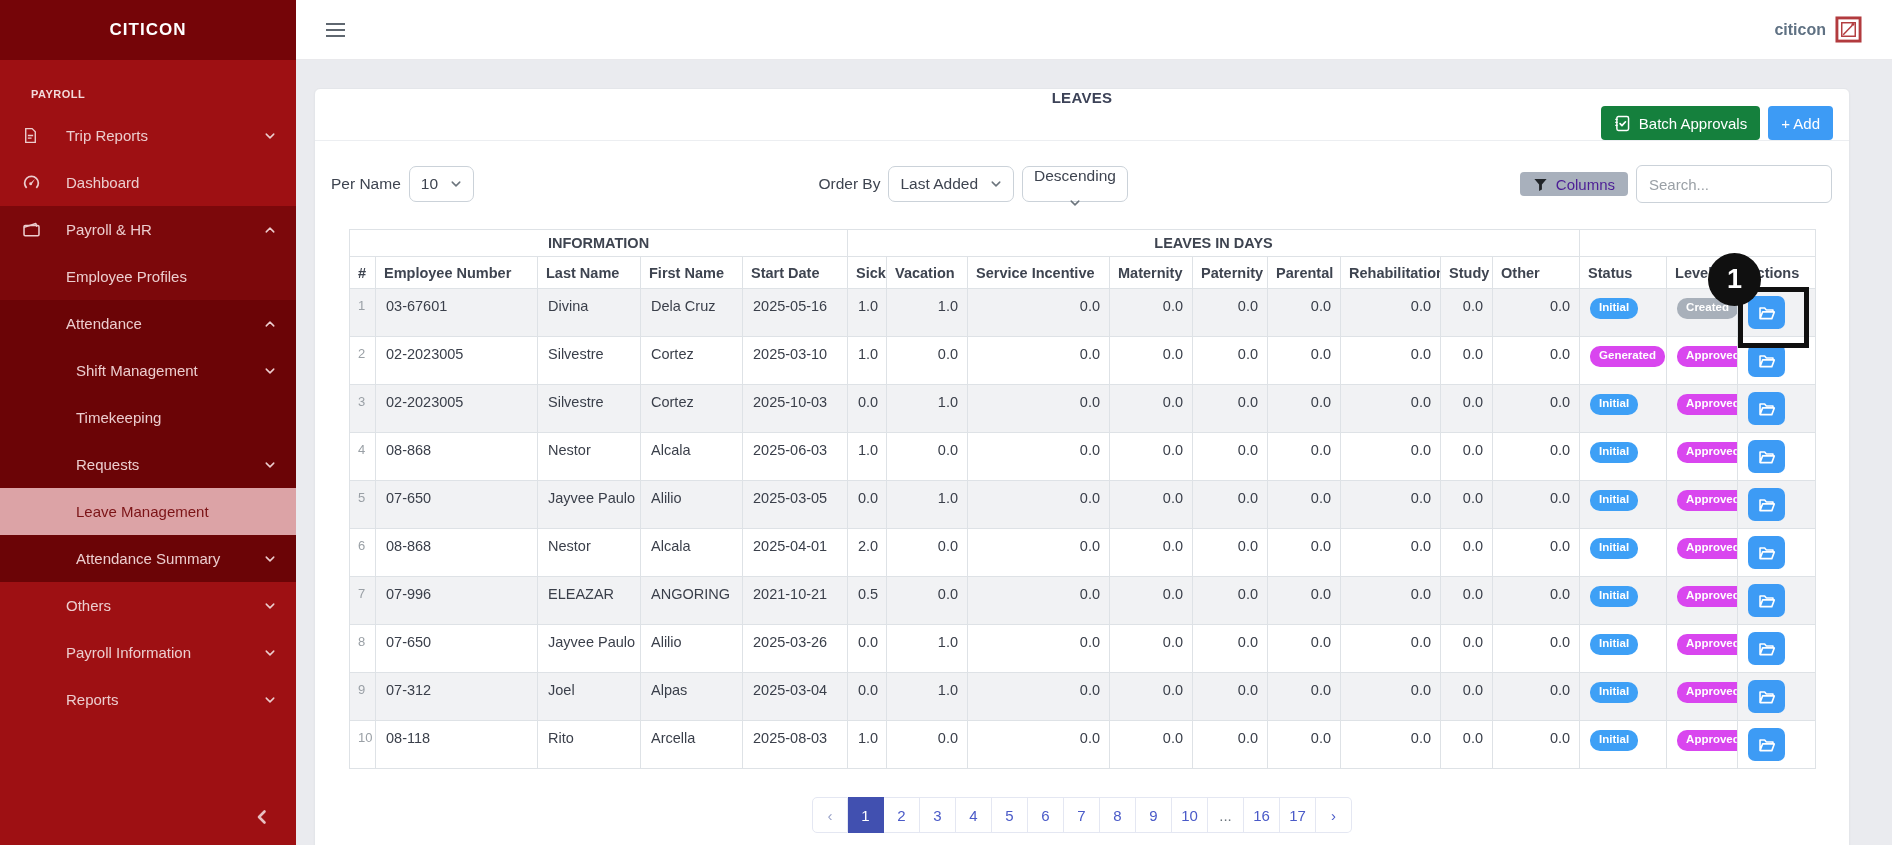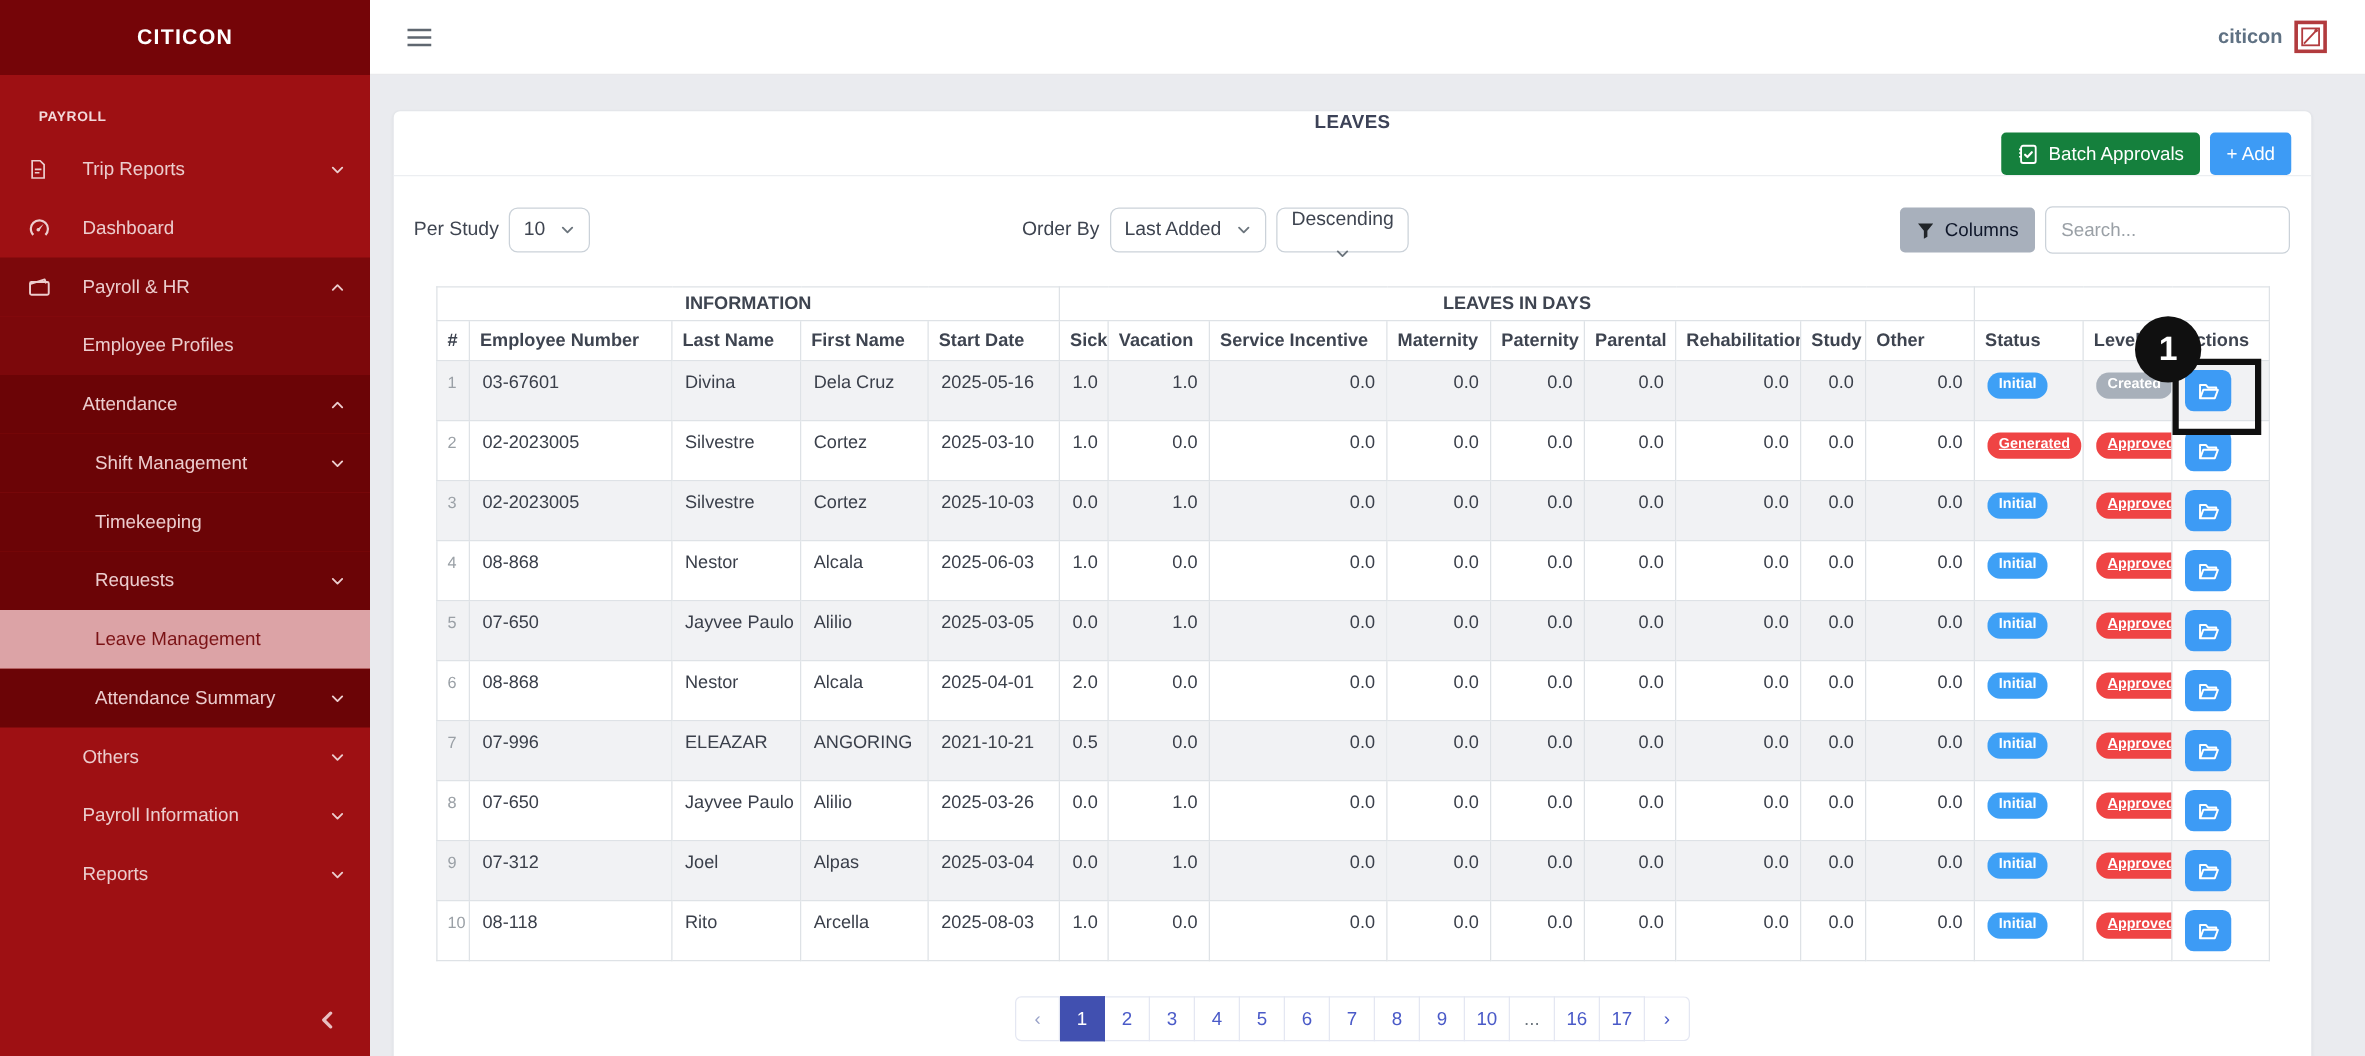--- a/index.html
+++ b/index.html
@@ -34,21 +34,21 @@
 
   .page { flex:1; padding:28px 42px 0 18px; overflow:hidden; }
   .card { background:#fff; border:1px solid #e4e6ea; border-radius:6px; box-shadow:0 1px 2px rgba(0,0,0,.04); }
   .card-header { height:52px; display:flex; align-items:center; padding:0 16px; border-bottom:1px solid #eceef1;flex-direction:column; }
   .card-title { font-weight:bold; font-size:15px; color:#3c4257; letter-spacing:.3px; }
   .header-actions { margin-left:auto; display:flex; gap:8px; }
   .btn { display:inline-flex; align-items:center; gap:8px; border:none; border-radius:4px; height:34px; padding:0 13px;
          font-family:inherit; font-size:15px; cursor:pointer; }
   .btn-slate { background:#15803d; color:#fff; }
   .btn-blue  { background:#3d9bf5; color:#fff; }
-  .btn-gray  { background:#a8b0bc; color:#0f172a; height:36px; }
+  .btn-gray  { background:#a8b0bc; color:#4c1d95; height:24px; }
   .btn .ic { display:inline-flex; }
 
   
   .controls { display:flex; align-items:center; padding:24px 17px 20px 16px; }
   .ctl-label { font-size:15.5px; color:#3e4450; margin-right:8px; white-space:nowrap; }
   .select { display:inline-flex; align-items:center; gap:12px; height:36px; padding:0 11px; background:#fff;
             border:1px solid #cbd2d9; border-radius:7px; font-size:15.5px; color:#3e4450; cursor:pointer; white-space:nowrap; }
   .select .sel-chev { display:inline-flex; color:#6c757d; }
   .select + .select { margin-left:8px;flex-direction:column; }
   .sp1 { flex:348; } .sp2 { flex:396; }
@@ -61,21 +61,21 @@
   table { border-collapse:collapse; table-layout:fixed; width:1466px; margin-top:6px; }
   th, td { border:1px solid #dee2e6; }
   thead tr.grp th { height:27px; font-size:14.5px; font-weight:bold; color:#3e4450; text-align:center; }
   thead tr.cols th { height:32px; font-size:14.5px; font-weight:bold; color:#3e4450; text-align:left; padding:0 8px; white-space:nowrap; overflow:hidden; }
   tbody td { height:48px; vertical-align:top; padding:9px 8px 0 10px; font-size:14.5px; color:#3a3f4a; white-space:nowrap; overflow:hidden; }
   tbody td.num { text-align:right; padding-right:9px; }
   tbody td.c-num { color:#9aa0a6; font-size:13px; padding-left:8px; }
   tbody tr:nth-child(odd) { background:#f1f2f4; }
   .badge { display:inline-block; padding:3px 9px 4px; border-radius:10px; font-size:11.5px; font-weight:bold; color:#fff; line-height:1.2; }
   .badge-blue  { background:#3ea0f6; }
-  .badge-green { background:#ef4444;text-decoration:underline; }
+  .badge-green { background:#d946ef; }
   .badge-gray  { background:#a8b0ba; }
   td.c-act { padding-top:7px; }
   .act-btn { width:37px; height:33px; border:none; border-radius:7px; background:#3d9bf5; color:#fff;
              display:inline-flex; align-items:center; justify-content:center; cursor:pointer; }
 
   
   .pager-wrap { display:flex; justify-content:center; margin-top:28px; padding-bottom:22px; }
   .pager { display:flex; }
   .pg { min-width:36px; height:36px; padding:0 8px; background:#fff; border:1px solid #e4e7f2; border-left:none;
         color:#4a5ac8; font-family:inherit; font-size:15px; display:flex; align-items:center; justify-content:center; cursor:pointer; }
@@ -261,21 +261,21 @@
                 </span>
               <span>Batch Approvals</span>
             </button>
             <button class="btn btn-blue">
               <span>+ Add</span>
             </button>
           </div>
         </div>
 
         <div class="controls">
-          <span class="ctl-label">Per Study</span>
+          <span class="ctl-label">Per Name</span>
           <div class="select">
             <span>10</span>
             <span class="sel-chev">
                 <svg width="12" height="12" viewBox="0 0 16 16">
                   <path d="M3 5.5l5 5 5-5" fill="none" stroke="currentColor" stroke-width="2" stroke-linecap="round" stroke-linejoin="round"></path>
                 </svg>
               </span>
           </div>
           <div class="sp1"></div>
           <span class="ctl-label">Order By</span>

